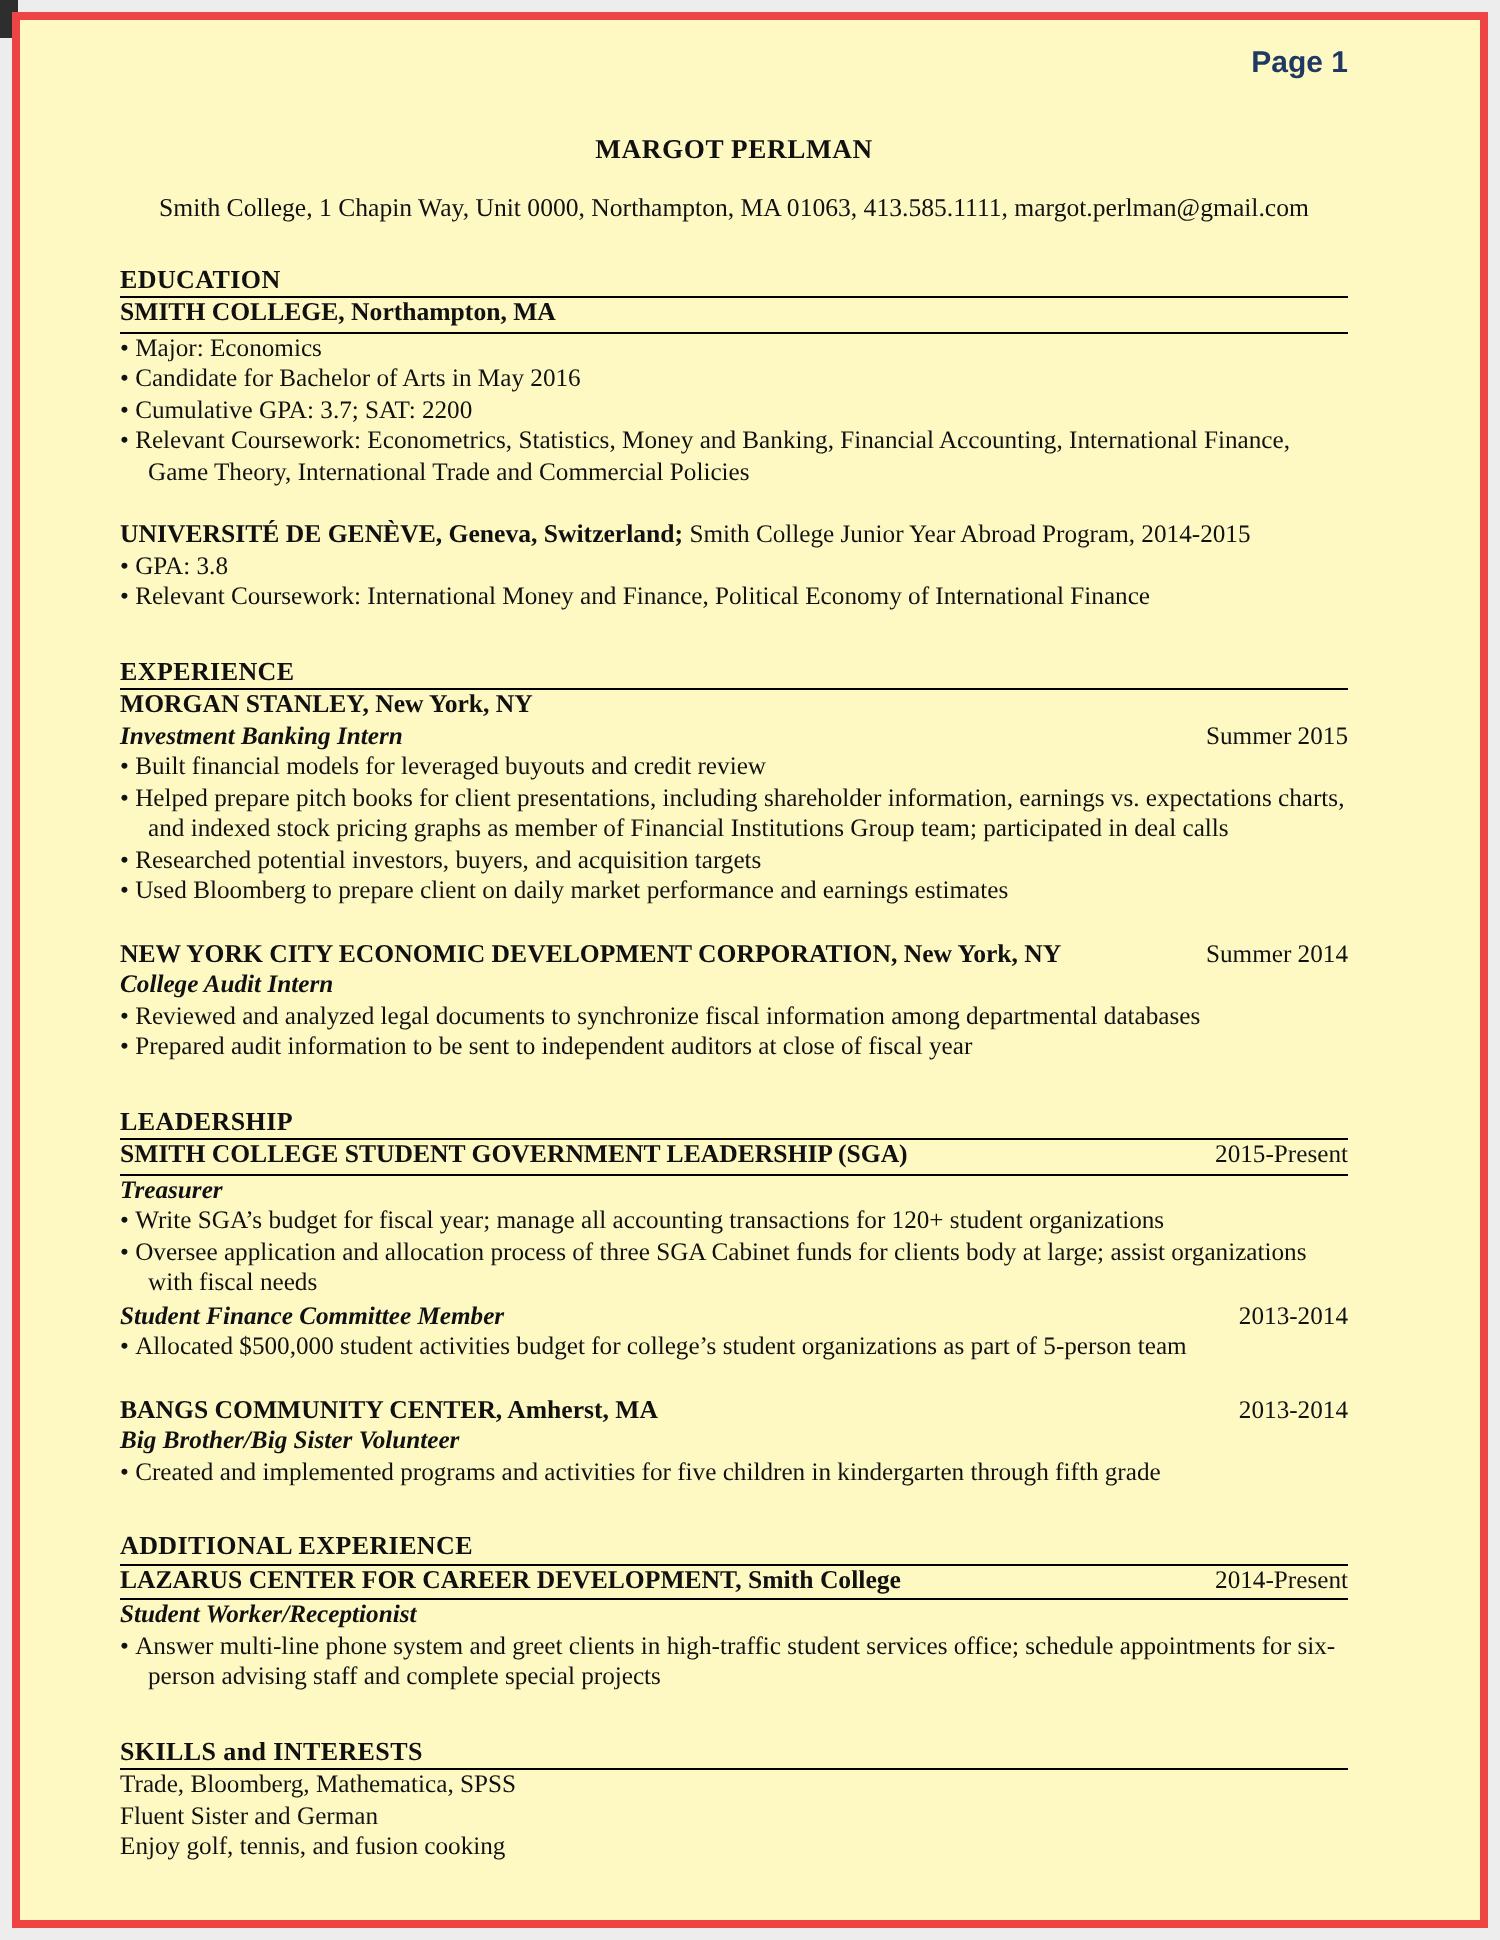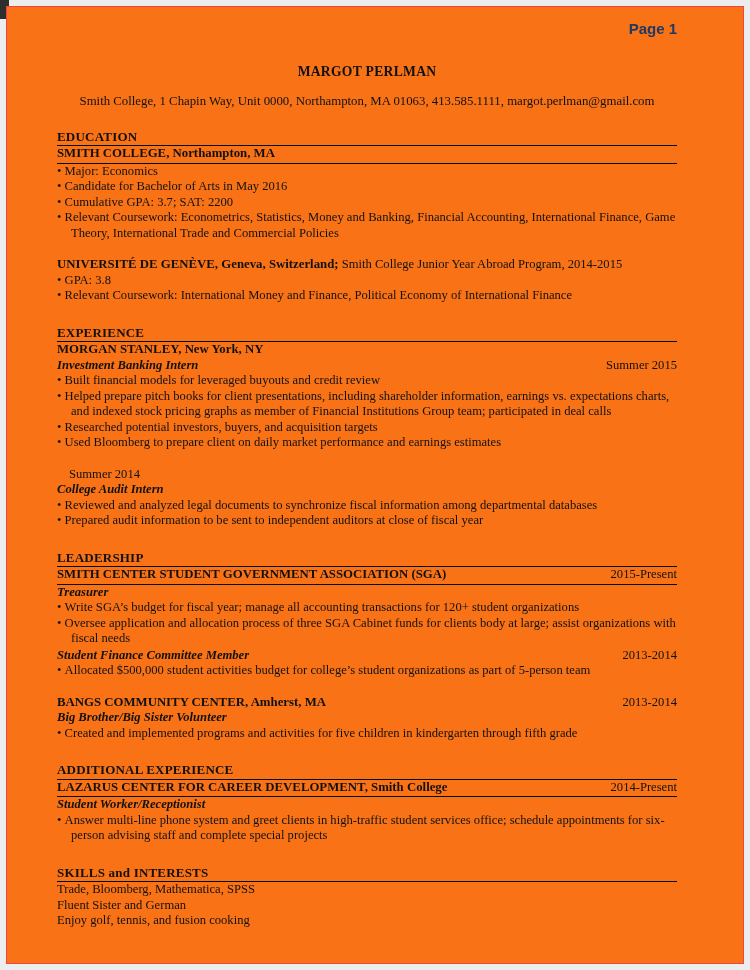--- a/index.html
+++ b/index.html
@@ -16,22 +16,22 @@
   }
   .artifact{
     position:absolute;
     left:0; top:0;
     width:9px; height:19px;
     background:#2e2e2e;
   }
   .page{
     position:absolute;
     top:6px; left:6px; right:6px; bottom:6px;
-    background:#f97316;
-    border:1px solid #ef4444;
+    background:#fef9c3;
+    border:4px solid #ef4444;
     box-sizing:border-box;
     padding:10px 66px 0 50px;
     color:#111;
     font-size:12.6px;
     line-height:15.5px;
     overflow:hidden;
   }
   .page-label{
     text-align:right;
     font-family:"Liberation Sans", sans-serif;
@@ -135,36 +135,37 @@
             <span class="date">Summer 2015</span>
           </div>
         <div class="bullet">Built financial models for leveraged buyouts and credit review</div>
         <div class="bullet">Helped prepare pitch books for client presentations, including shareholder information, earnings vs. expectations charts, and indexed stock pricing graphs as member of Financial Institutions Group team; participated in deal calls</div>
         <div class="bullet">Researched potential investors, buyers, and acquisition targets</div>
         <div class="bullet">Used Bloomberg to prepare client on daily market performance and earnings estimates</div>
       </div>
 
       <div class="entry">
         <div class="row">
+            <span class="org">NEW YORK CITY ECONOMIC DEVELOPMENT CORPORATION, New York, NY</span>
             <span class="date">Summer 2014</span>
           </div>
         <div class="row">
             <span class="role">College Audit Intern</span>
           </div>
         <div class="bullet">Reviewed and analyzed legal documents to synchronize fiscal information among departmental databases</div>
         <div class="bullet">Prepared audit information to be sent to independent auditors at close of fiscal year</div>
       </div>
     </section>
 
     <section class="sec">
       <h2 class="sec-title">LEADERSHIP</h2>
 
       <div class="entry">
         <div class="row rule">
-            <span class="org">SMITH CENTER STUDENT GOVERNMENT ASSOCIATION (SGA)</span>
+            <span class="org">SMITH COLLEGE STUDENT GOVERNMENT LEADERSHIP (SGA)</span>
             <span class="date">2015-Present</span>
           </div>
         <div class="row">
             <span class="role">Treasurer</span>
           </div>
         <div class="bullet">Write SGA’s budget for fiscal year; manage all accounting transactions for 120+ student organizations</div>
         <div class="bullet">Oversee application and allocation process of three SGA Cabinet funds for clients body at large; assist organizations with fiscal needs</div>
         <div class="row subrole">
             <span class="role">Student Finance Committee Member</span>
             <span class="date">2013-2014</span>

